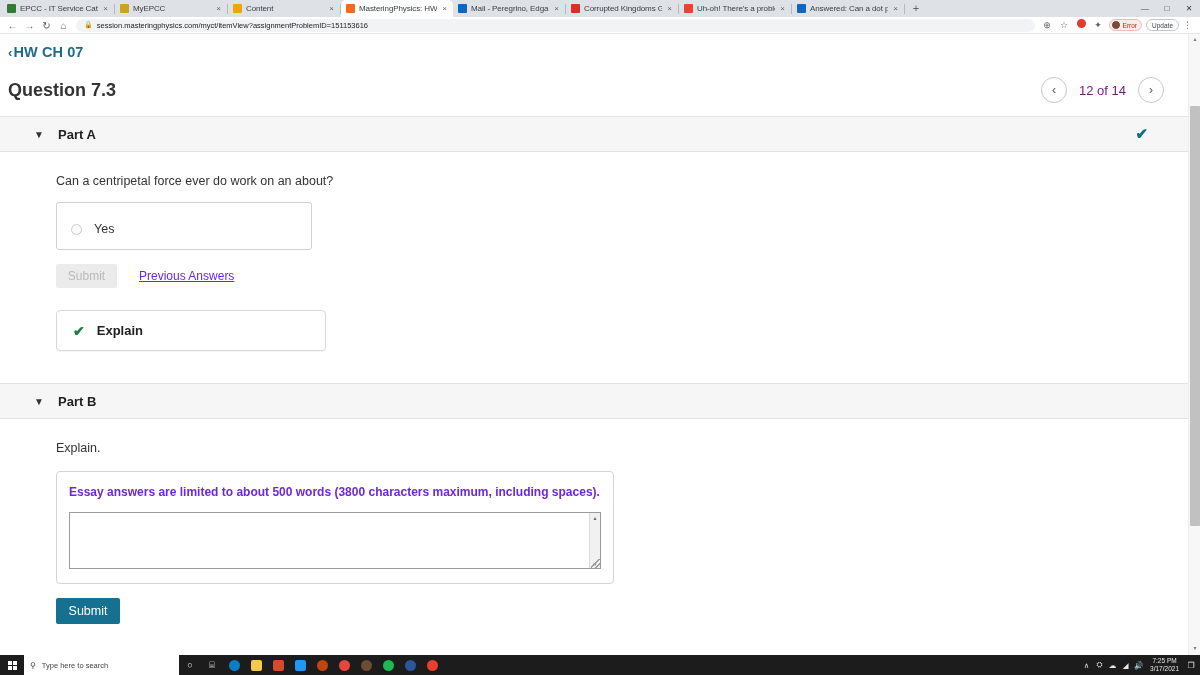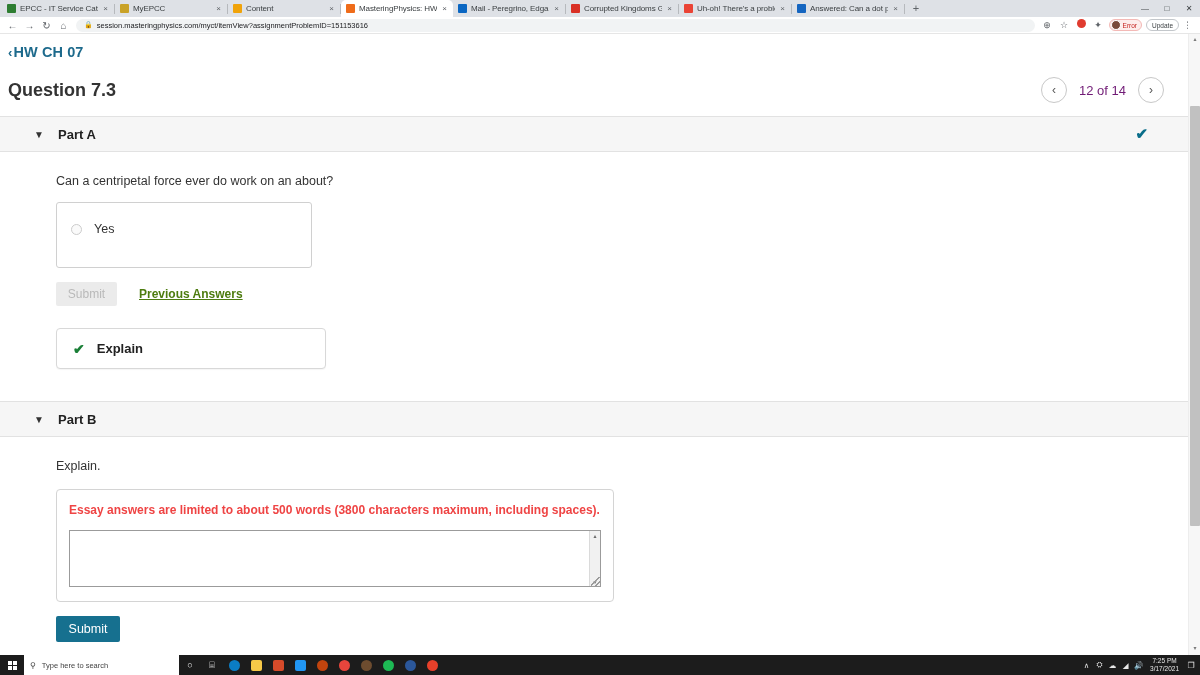--- a/index.html
+++ b/index.html
@@ -221,21 +221,21 @@
   }
 
   .part-body { padding: 0 0 0 56px; }
   .prompt { font-size: 12.5px; color: #333; padding-top: 22px; }
 
   #answer-box {
     margin-top: 14px;
     width: 256px;
     border: 1px solid #d0d0d0;
     border-radius: 3px;
-    padding: 14px 0 26px 0;
+    padding: 14px 0 8px 0;
     background: #fff;
   }
   .radio-row {
     display: flex;
     align-items: center;
     padding: 5px 0 5px 14px;
   }
   .radio-outer {
     width: 11px; height: 11px;
     border-radius: 50%;
@@ -275,23 +275,23 @@
     width: 64px; height: 26px;
     background: #16708f;
     color: #ffffff;
     border: none;
     border-radius: 2px;
     font-size: 12.5px;
     font-family: "Liberation Sans", sans-serif;
   }
   .link {
     font-size: 12px;
-    color: #4d7c0f;
+    color: #6d28d9;
     text-decoration: underline;
-    font-weight: bold;
+    font-weight: normal;
   }
 
   #correct-box {
     margin-top: 22px;
     width: 270px;
     height: 41px;
     border: 1px solid #d8d8d8;
     border-radius: 4px;
     display: flex;
     align-items: center;
@@ -306,21 +306,21 @@
     margin-top: 16px;
     width: 558px;
     border: 1px solid #d4d4d4;
     border-radius: 4px;
     padding: 12px 12px 14px 12px;
     background: #fff;
   }
   #essay-limit {
     font-size: 12px;
     font-weight: bold;
-    color: #ef4444;
+    color: #6d28d9;
     line-height: 16px;
   }
   #essay-remaining {
     font-size: 12px;
     color: #444;
     text-align: right;
     margin-top: 10px;
     padding-right: 10px;
   }
   #essay-textarea-wrap {

